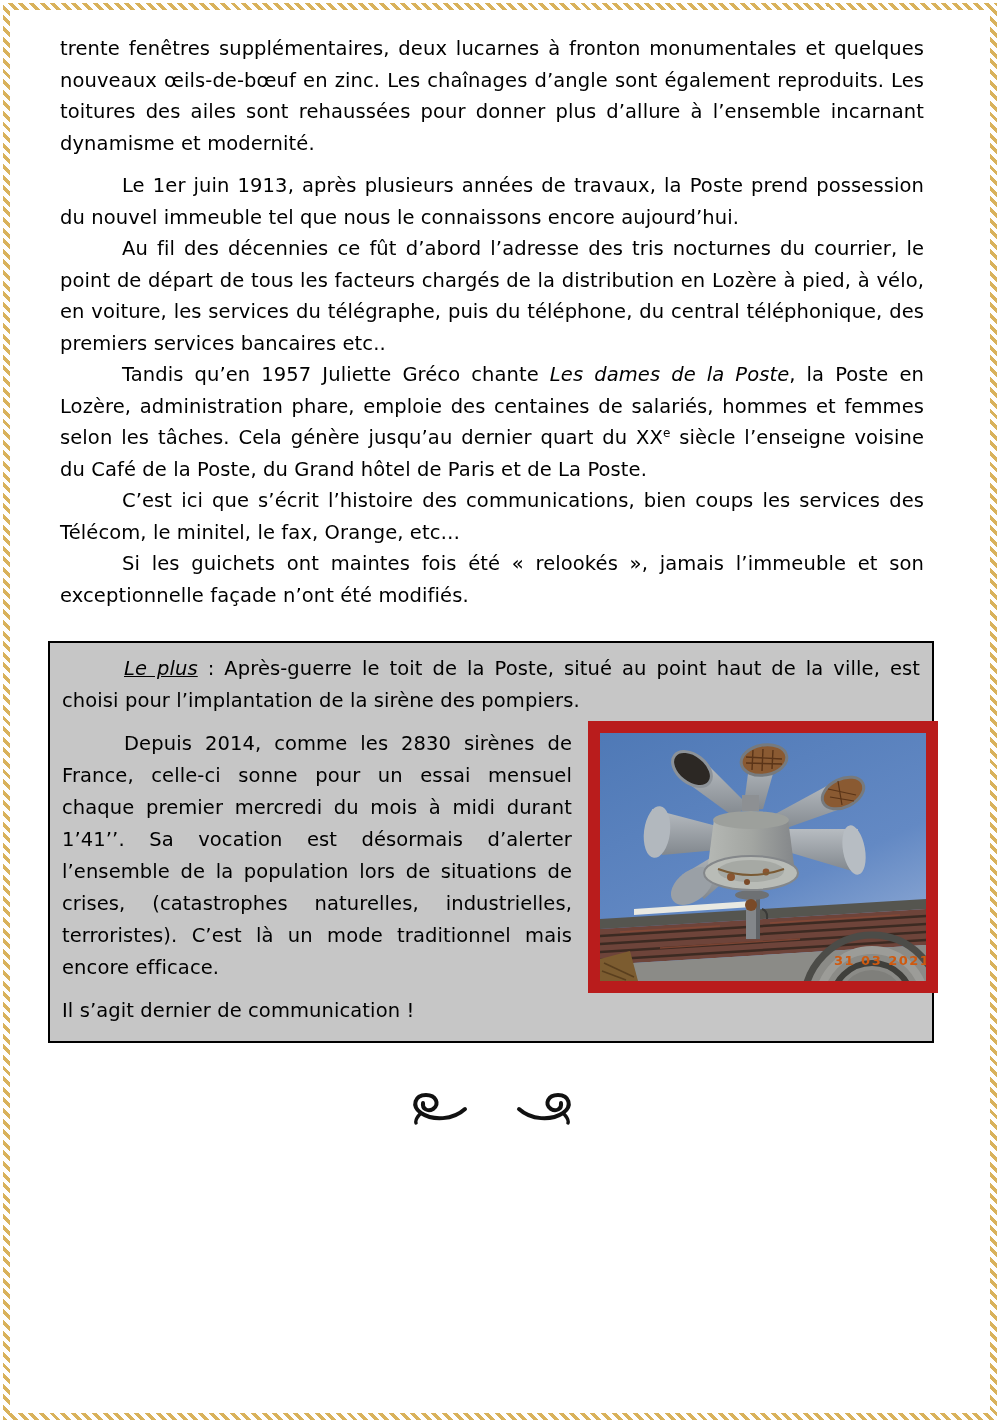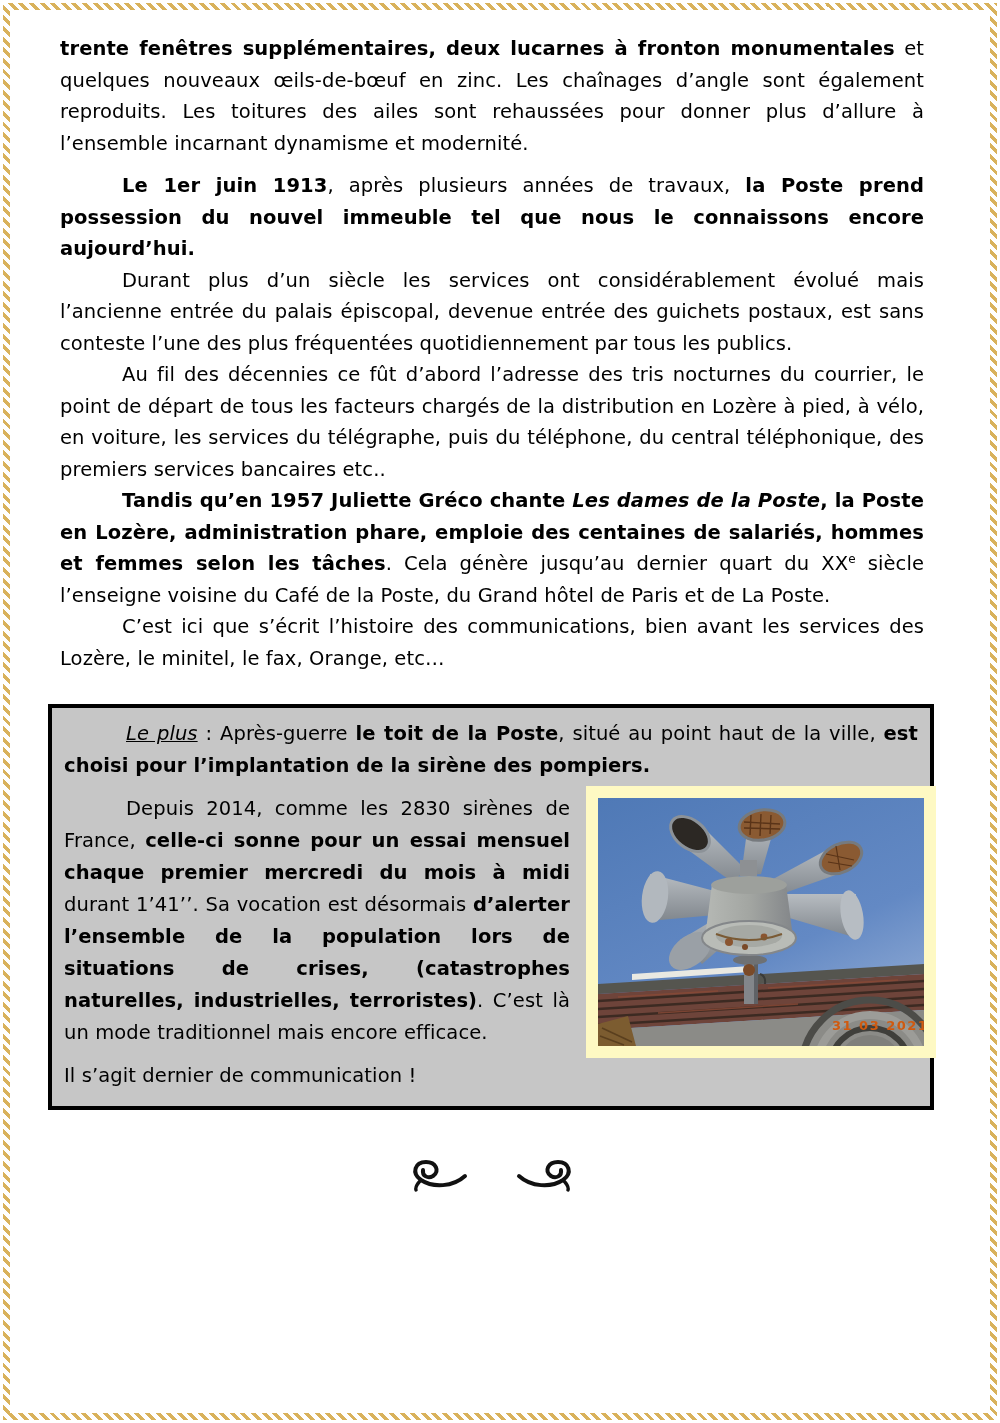--- a/index.html
+++ b/index.html
@@ -23,36 +23,36 @@
   }
   p.para{
     margin:0;
     font-size:19.5px;
     line-height:31.5px;
     text-align:justify;
     letter-spacing:0.1px;
   }
   p.para.indent{text-indent:62px;}
   p.para.sp{margin-top:11px;}
-  .b{font-weight:bold;}
+  .b{font-weight:normal;}
   .i{font-style:italic;}
   .u{text-decoration:underline;}
   sup{font-size:12px;line-height:0;}
   .info-box{
     margin-top:30px;
     margin-left:-12px;
     margin-right:-10px;
     background:#c6c6c6;
-    border:4px solid #000000;
+    border:2px solid #000000;
     padding:10px 12px 14px 12px;
   }
   .info-box p.para{line-height:32px;}
   .photo-wrap{
     float:right;
-    background:#fef9c3;
+    background:#b91c1c;
     padding:12px;
     margin:4px -18px 4px 16px;
     line-height:0;
   }
   .photo-wrap svg{display:block;}
   .clear{clear:both;}
   .ornament-row{
     margin-top:42px;
     display:flex;
     justify-content:center;
@@ -65,24 +65,24 @@
 <body>
 
 <div class="page">
   <div class="frame"></div>
 
   <div class="content">
 
     <div>
         <p class="para"><span class="b ">trente fenêtres supplémentaires, deux lucarnes à fronton monumentales</span><span class=""> et quelques nouveaux œils-de-bœuf en zinc. Les chaînages d’angle sont également reproduits. Les toitures des ailes sont rehaussées pour donner plus d’allure à l’ensemble incarnant dynamisme et modernité.</span></p>
         <p class="para indent sp"><span class="b ">Le 1er juin 1913</span><span class="">, après plusieurs années de travaux, </span><span class="b ">la Poste prend possession du nouvel immeuble tel que nous le connaissons encore aujourd’hui</span><span class="b ">.</span></p>
-        <p class="para indent"><span class="">Durant plus d’un siècle les services ont considérablement évolué mais l’ancienne entrée du palais épiscopal, devenue entrée des guichets postaux, est sans conteste l’une des plus fréquentées quotidiennement par tous les publics.</span></p>
         <p class="para indent"><span class="">Au fil des décennies ce fût d’abord l’adresse des tris nocturnes du courrier, le point de départ de tous les facteurs chargés de la distribution en Lozère à pied, à vélo, en voiture, les services du télégraphe, puis du téléphone, du central téléphonique, des premiers services bancaires etc..</span></p>
         <p class="para indent"><span class="b ">Tandis qu’en 1957 Juliette Gréco chante </span><span class="b i ">Les dames de la Poste</span><span class="b ">, la Poste en Lozère, administration phare, emploie des centaines de salariés, hommes et femmes selon les tâches</span><span class="">. Cela génère jusqu’au dernier quart du XX</span><sup class="">e</sup><span class=""> siècle l’enseigne voisine du Café de la Poste, du Grand hôtel de Paris et de La Poste.</span></p>
-        <p class="para indent"><span class="">C’est ici que s’écrit l’histoire  des communications, bien avant les services des Lozère, le minitel, le fax, Orange, etc…</span></p>
+        <p class="para indent"><span class="">C’est ici que s’écrit l’histoire  des communications, bien coups les services des Télécom, le minitel, le fax, Orange, etc…</span></p>
+        <p class="para indent"><span class="b ">Si les guichets ont maintes fois été « relookés », jamais l’immeuble et son exceptionnelle façade n’ont été modifiés</span><span class="">.</span></p>
       </div>
 
     <div class="info-box">
       <div>
           <p class="para indent"><span class="i u">Le plus</span><span class=""> : Après-guerre </span><span class="b ">le toit de la Poste</span><span class="">, situé au point haut de la ville, </span><span class="b ">est</span><span class="b "> </span><span class="b ">choisi pour l’implantation de la sirène des pompiers.</span></p>
         </div>
 
       <div class="photo-wrap">
 
         <svg width="326" height="248" viewBox="0 0 326 248" role="img">

